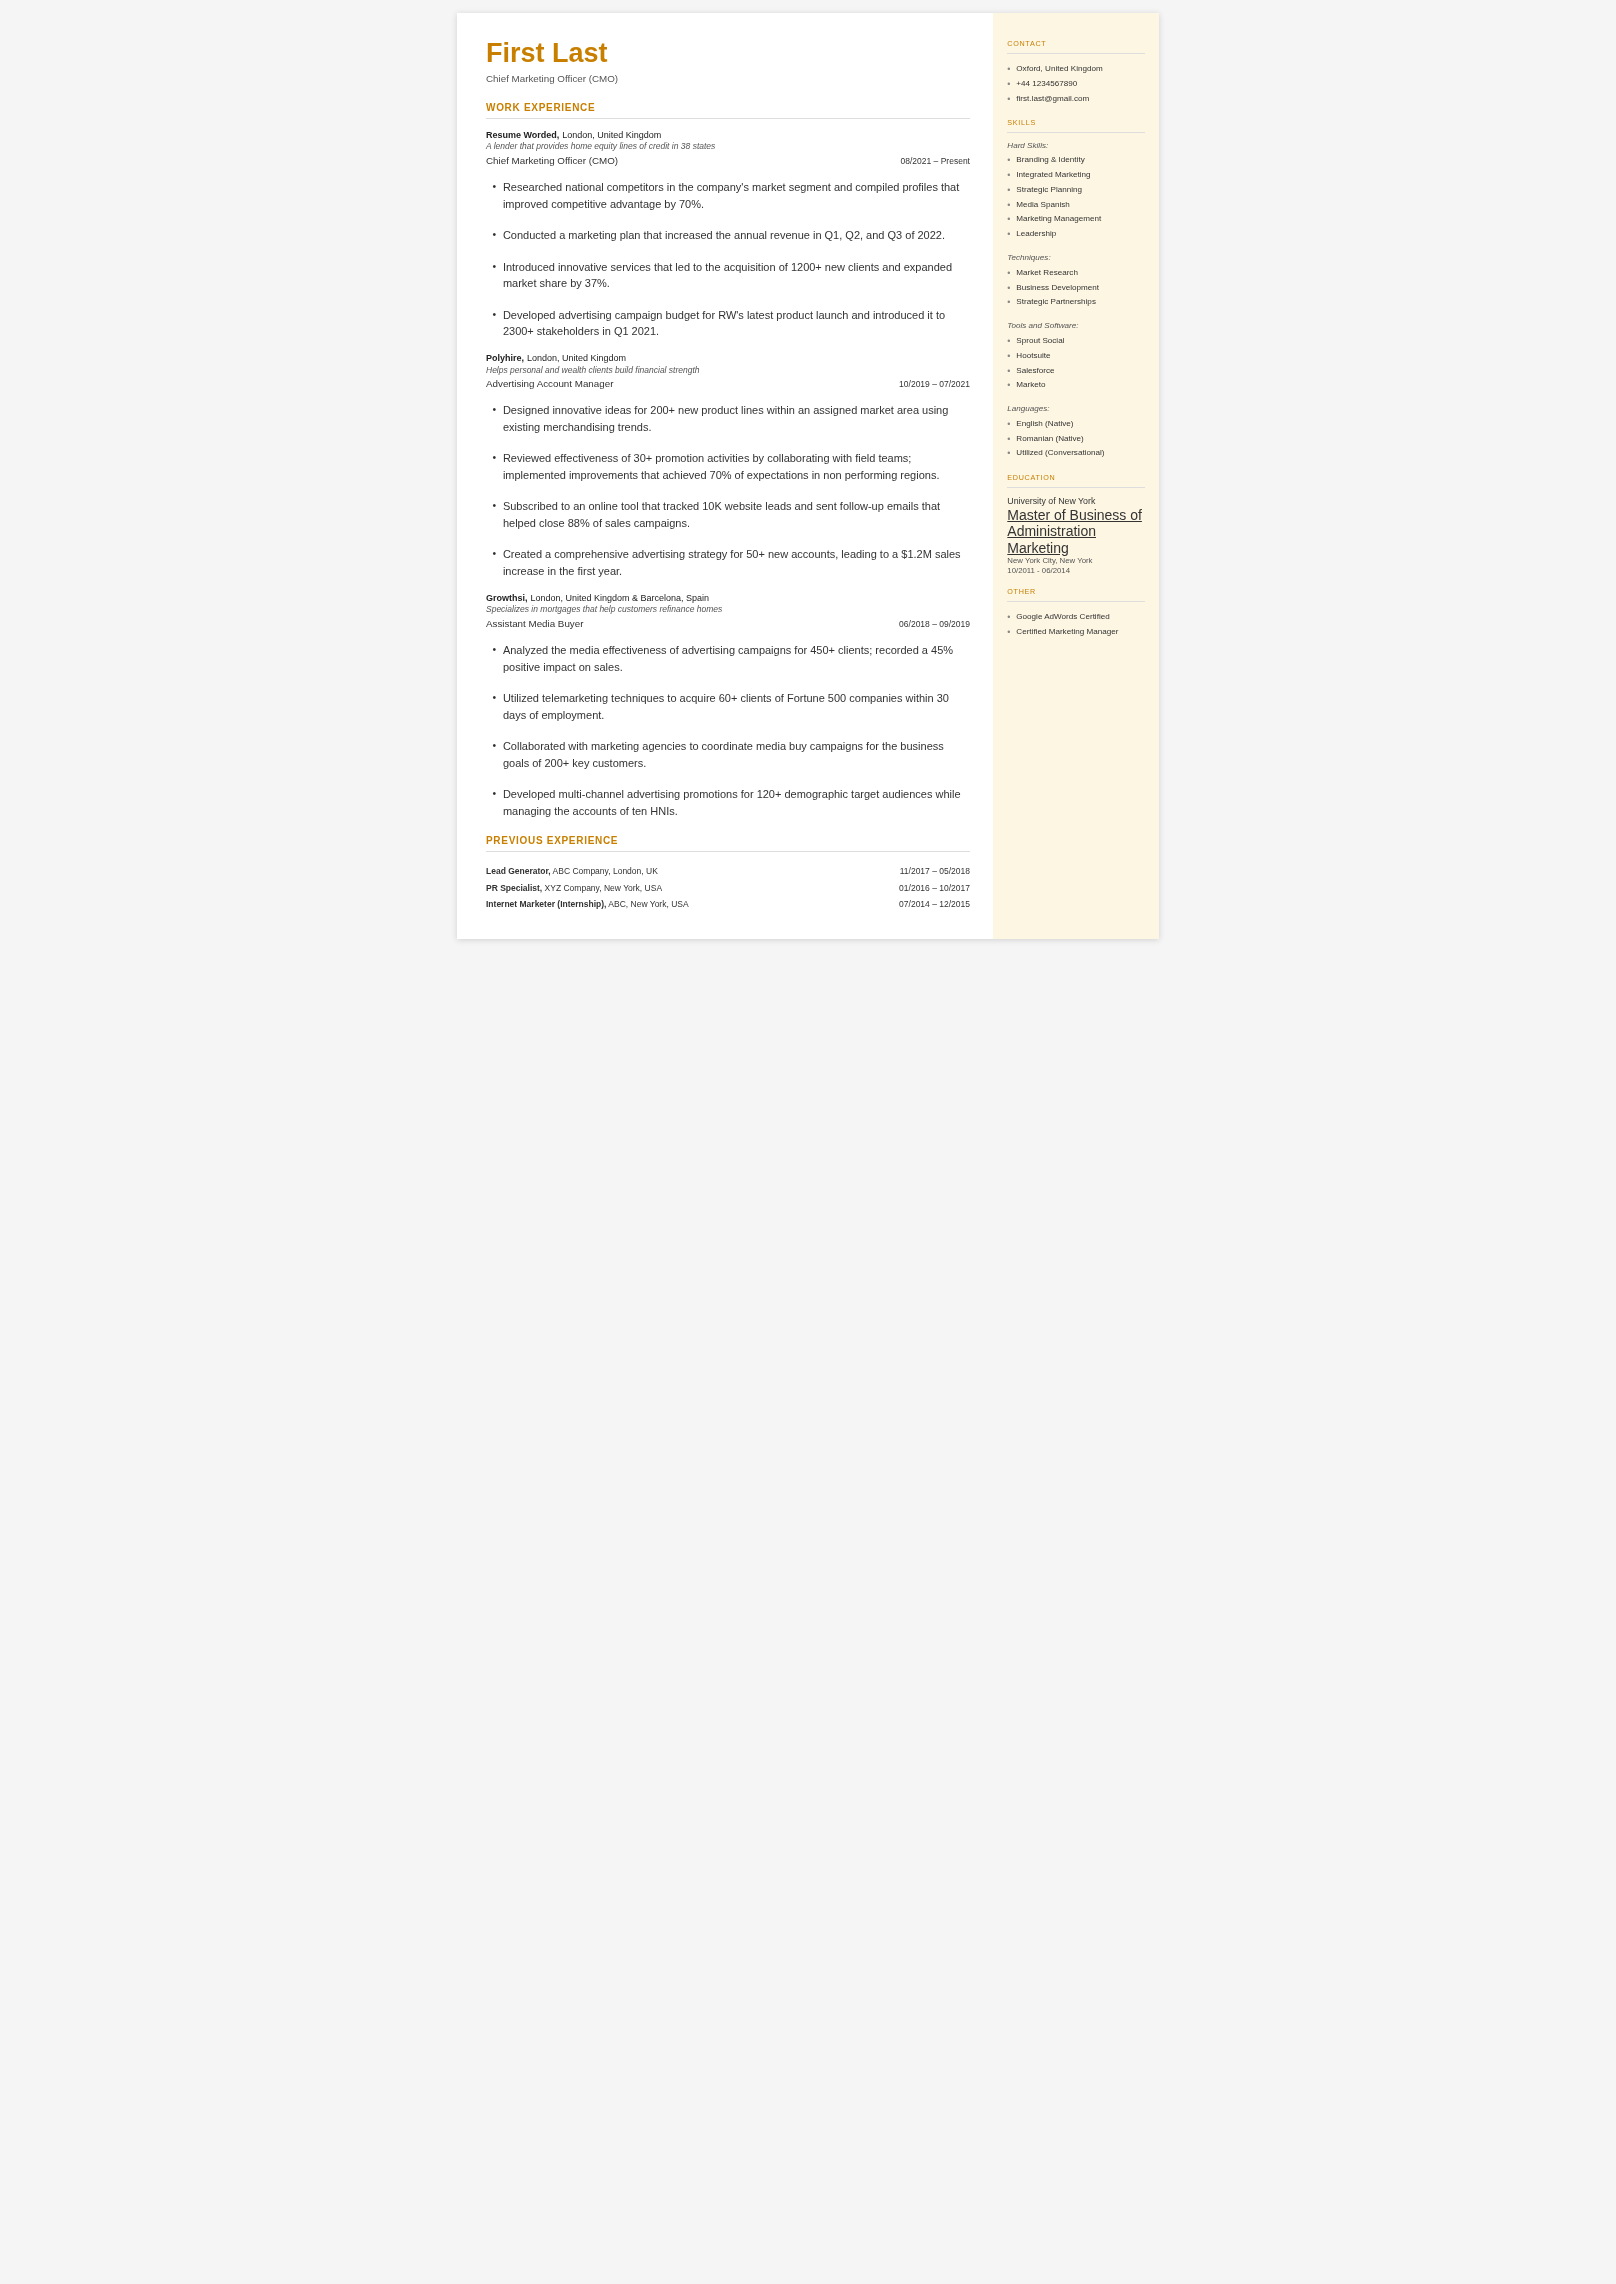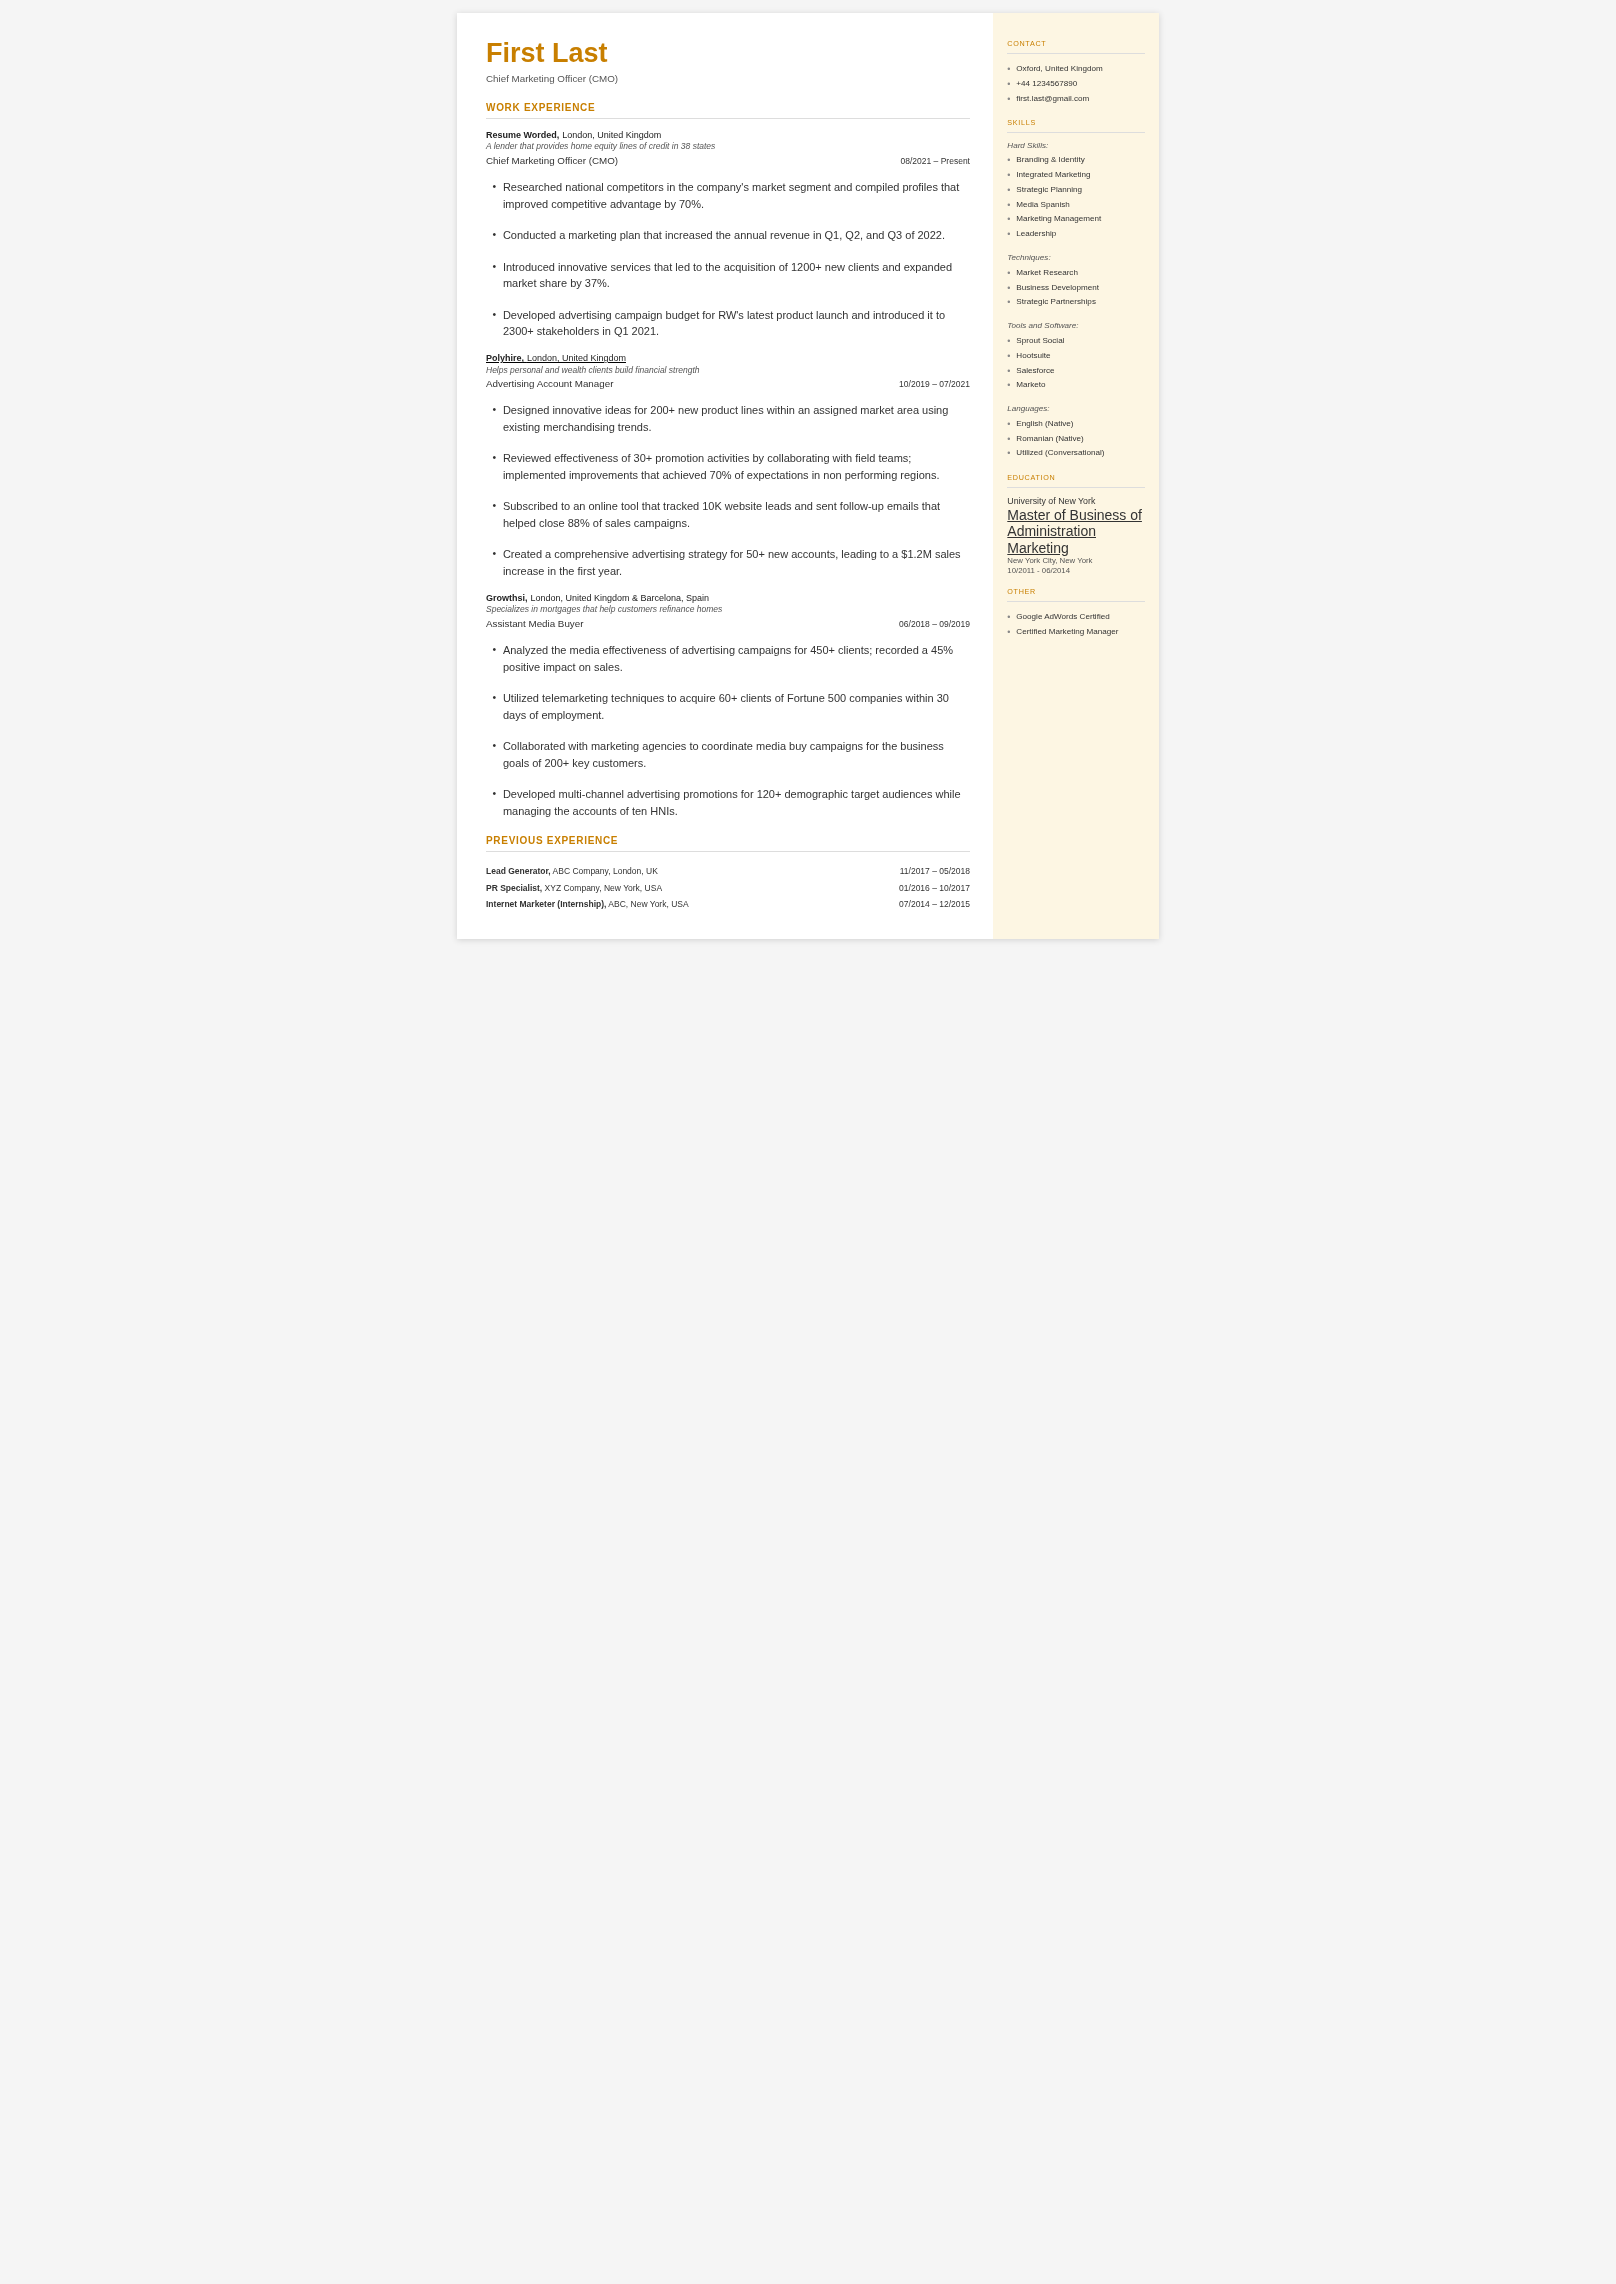--- a/index.html
+++ b/index.html
@@ -207,21 +207,21 @@
       </div>
       <ul class="job-bullets">
         <li>Researched national competitors in the company's market segment and compiled profiles that improved competitive advantage by 70%.</li>
         <li>Conducted a marketing plan that increased the annual revenue in Q1, Q2, and Q3 of 2022.</li>
         <li>Introduced innovative services that led to the acquisition of 1200+ new clients and expanded market share by 37%.</li>
         <li>Developed advertising campaign budget for RW's latest product launch and introduced it to 2300+ stakeholders in Q1 2021.</li>
       </ul>
     </div>
 
     <div>
-      <div style="margin-bottom:1.3px;text-decoration:underline;">
+      <div style="margin-bottom:1.3px;">
         <span class="employer-name">Polyhire,</span>
         <span class="employer-location" style="font-size:9px;color:#222;"> London, United Kingdom</span>
       </div>
       <div class="employer-desc">Helps personal and wealth clients build financial strength</div>
       <div class="job-header">
         <span class="job-title">Advertising Account Manager</span>
         <span class="job-dates">10/2019 – 07/2021</span>
       </div>
       <ul class="job-bullets">
         <li>Designed innovative ideas for 200+ new product lines within an assigned market area using existing merchandising trends.</li>

